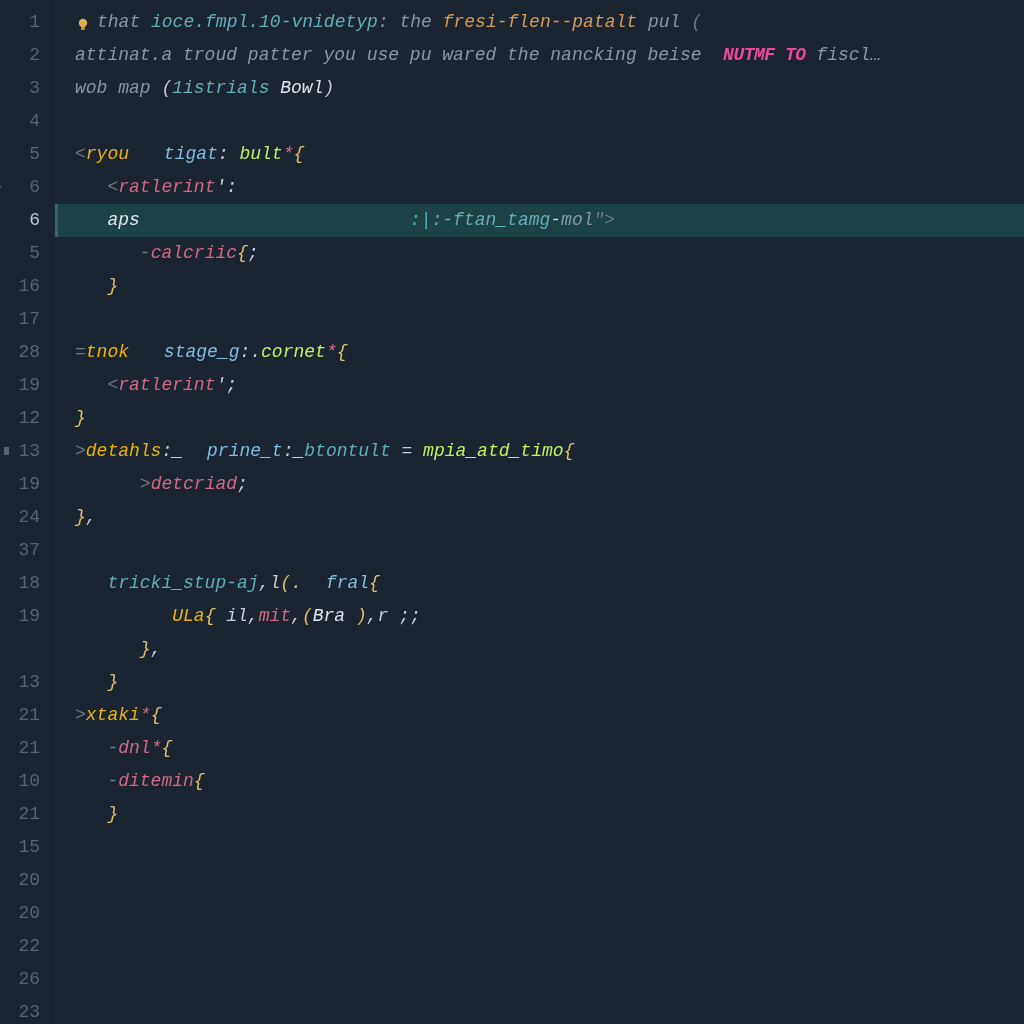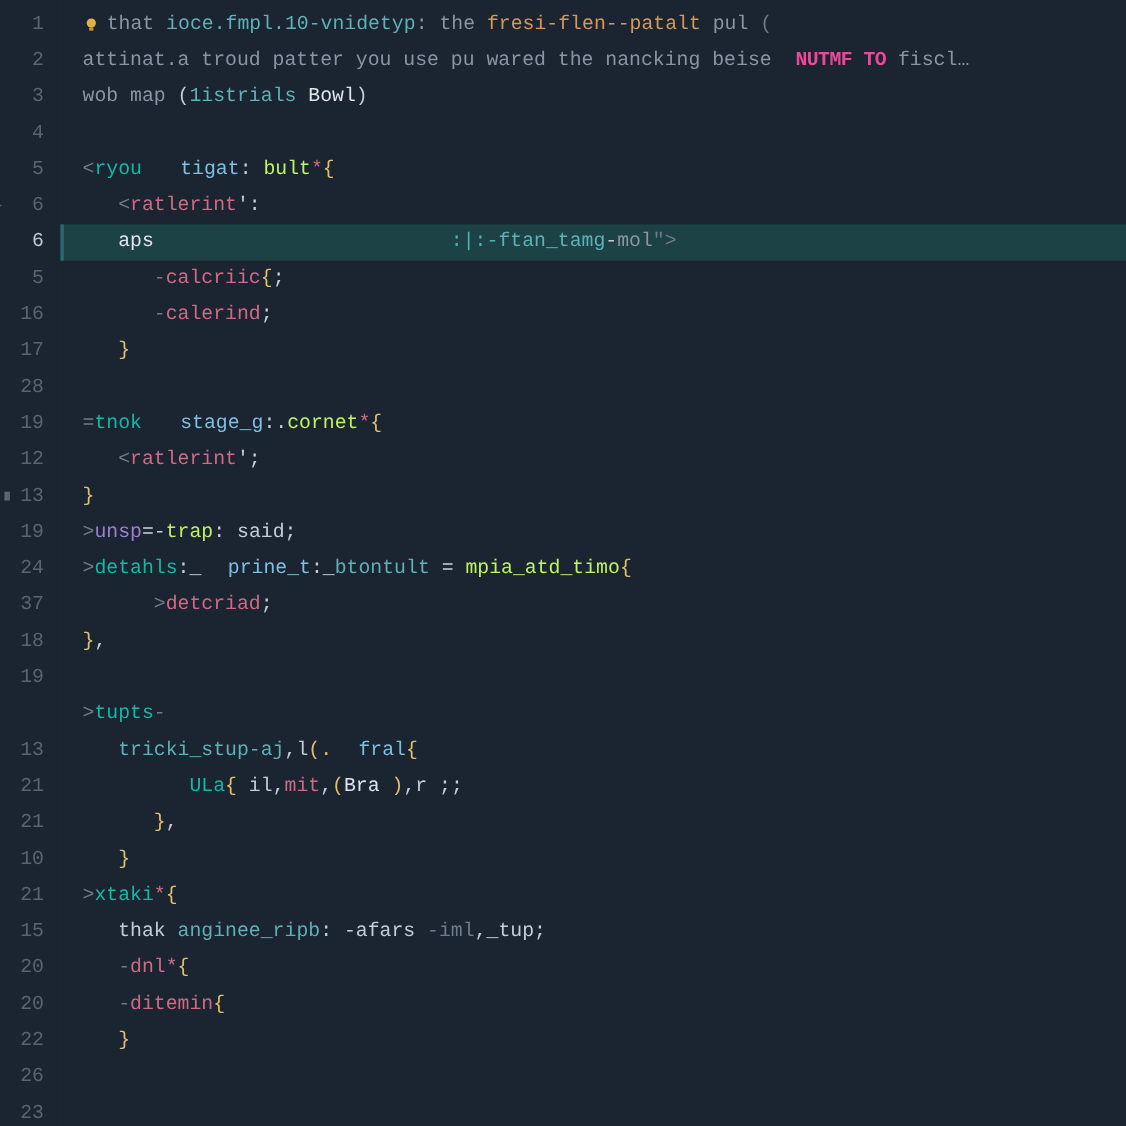--- a/index.html
+++ b/index.html
@@ -50,20 +50,21 @@
     width: 5px;
     height: 8px;
     background: #5a6372;
   }
   .code {
     flex: 1;
     padding-top: 6px;
     padding-left: 20px;
     position: relative;
     color: #c7cdd8;
+    font-style: italic;
   }
   .code .line {
     height: 33px;
     line-height: 33px;
     white-space: pre;
     position: relative;
   }
   .line.highlight {
     background: #1d4246;
     margin-left: -20px;
@@ -73,21 +74,21 @@
     content: '';
     position: absolute;
     left: 0; top:0; bottom:0;
     width: 3px;
     background: #2a6a6e;
   }
   
   .c-default { color: #c7cdd8; }
   .c-comment { color: #8a94a4; }
   .c-comment-em { color: #d49a5a; }
-  .c-keyword { color: #14b8a6; text-align: center; }
+  .c-keyword { color: #eab308; text-align: center; }
   .c-keyword2 { color: #9b7fd4; }
   .c-tag { color: #d06a84; }
   .c-attr { color: #5fb0b7; }
   .c-func { color: #7fbfe0; margin-left: 24px; }
   .c-string { color: #bef264; }
   .c-punct { color: #c7cdd8; }
   .c-paren-y { color: #e0c068; }
   .c-dim { color: #6f7a8c; }
   .c-badge {
     color: #ec4899;
@@ -148,35 +149,31 @@
             <circle cx="8" cy="6" r="4.2" fill="#e0b048"></circle>
             <rect x="6" y="10" width="4" height="3" rx="1" fill="#c79030"></rect>
           </svg></span><span class="c-comment">that </span><span class="c-attr">ioce.fmpl.10-vnidetyp</span><span class="c-comment">: the </span><span class="c-comment-em">fresi-flen--patalt</span><span class="c-comment"> pul </span><span class="c-dim">(</span></div>
       <div class="line"><span></span><span class="c-comment">attinat.a troud patter you use pu wared the nancking beise  </span><span class="c-badge">NUTMF TO</span><span class="c-comment"> fiscl…</span></div>
       <div class="line"><span></span><span class="c-comment">wob map </span><span class="c-punct">(</span><span class="c-attr">1istrials </span><span class="c-white">Bowl</span><span class="c-punct">)</span></div>
       <div class="line"><span></span><span class="c-default"></span></div>
       <div class="line"><span></span><span class="c-dim">&lt;</span><span class="c-keyword">ryou </span><span class="c-func">tigat</span><span class="c-punct">: </span><span class="c-string">bult</span><span class="c-tag">*</span><span class="c-paren-y">{</span></div>
       <div class="line"><span>   </span><span class="c-dim">&lt;</span><span class="c-tag">ratlerint</span><span class="c-punct">':</span></div>
       <div class="line highlight"><span>   </span><span class="c-white">aps</span><span class="c-default">                         </span><span class="c-teal">:|:-</span><span class="c-attr">ftan_tamg</span><span class="c-default">-</span><span class="c-comment">mol</span><span class="c-dim">"&gt;</span></div>
       <div class="line"><span>      </span><span class="c-dim">-</span><span class="c-tag">calcriic</span><span class="c-paren-y">{</span><span class="c-punct">;</span></div>
-      <div class="line"><span>      </span><span class="c-dim">-</span><span class="c-tag">calerind</span><span class="c-punct">;</span></div>
       <div class="line"><span>   </span><span class="c-paren-y">}</span></div>
       <div class="line"><span></span><span class="c-default"></span></div>
       <div class="line"><span></span><span class="c-dim">=</span><span class="c-keyword">tnok </span><span class="c-func">stage_g</span><span class="c-punct">:.</span><span class="c-string">cornet</span><span class="c-tag">*</span><span class="c-paren-y">{</span></div>
       <div class="line"><span>   </span><span class="c-dim">&lt;</span><span class="c-tag">ratlerint</span><span class="c-punct">';</span></div>
       <div class="line"><span></span><span class="c-paren-y">}</span></div>
-      <div class="line"><span></span><span class="c-dim">&gt;</span><span class="c-keyword2">unsp</span><span class="c-punct">=-</span><span class="c-string">trap</span><span class="c-default">: said;</span></div>
       <div class="line"><span></span><span class="c-dim">&gt;</span><span class="c-keyword">detahls</span><span class="c-punct">:_</span><span class="c-func">prine_t</span><span class="c-punct">:_</span><span class="c-attr">btontult</span><span class="c-punct"> = </span><span class="c-string">mpia_atd_timo</span><span class="c-paren-y">{</span></div>
       <div class="line"><span>      </span><span class="c-dim">&gt;</span><span class="c-tag">detcriad</span><span class="c-punct">;</span></div>
       <div class="line"><span></span><span class="c-paren-y">}</span><span class="c-punct">,</span></div>
       <div class="line"><span></span><span class="c-default"></span></div>
-      <div class="line"><span></span><span class="c-dim">&gt;</span><span class="c-keyword">tupts</span><span class="c-dim">-</span></div>
       <div class="line"><span>   </span><span class="c-attr">tricki_stup-aj</span><span class="c-punct">,l</span><span class="c-paren-y">(.</span><span class="c-func">fral</span><span class="c-paren-y">{</span></div>
       <div class="line"><span>         </span><span class="c-keyword">ULa</span><span class="c-paren-y">{ </span><span class="c-default">il</span><span class="c-punct">,</span><span class="c-tag">mit</span><span class="c-punct">,</span><span class="c-paren-y">(</span><span class="c-white">Bra </span><span class="c-paren-y">)</span><span class="c-default">,r ;</span><span class="c-punct">;</span></div>
       <div class="line"><span>      </span><span class="c-paren-y">}</span><span class="c-punct">,</span></div>
       <div class="line"><span>   </span><span class="c-paren-y">}</span></div>
       <div class="line"><span></span><span class="c-dim">&gt;</span><span class="c-keyword">xtaki</span><span class="c-tag">*</span><span class="c-paren-y">{</span></div>
-      <div class="line"><span>   </span><span class="c-default">thak </span><span class="c-attr">anginee_ripb</span><span class="c-default">: -afars </span><span class="c-dim">-iml</span><span class="c-default">,_tup;</span></div>
       <div class="line"><span>   </span><span class="c-dim">-</span><span class="c-tag">dnl</span><span class="c-tag">*</span><span class="c-paren-y">{</span></div>
       <div class="line"><span>   </span><span class="c-dim">-</span><span class="c-tag">ditemin</span><span class="c-paren-y">{</span></div>
       <div class="line"><span>   </span><span class="c-paren-y">}</span></div>
     </div>
 </div>
 
 </body></html>

